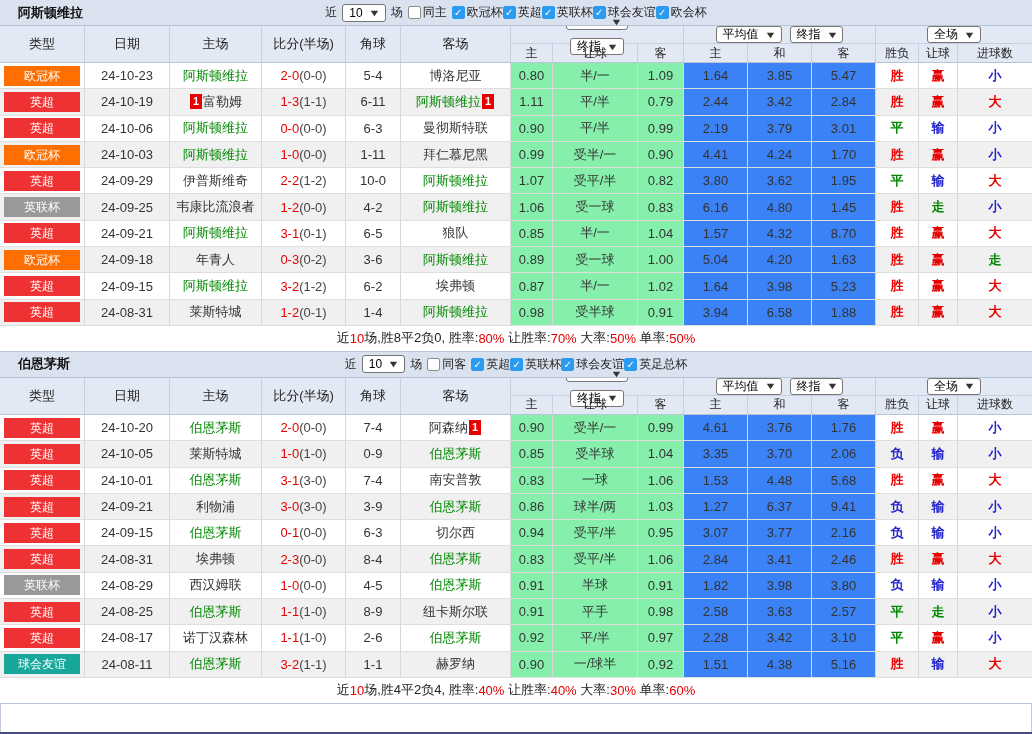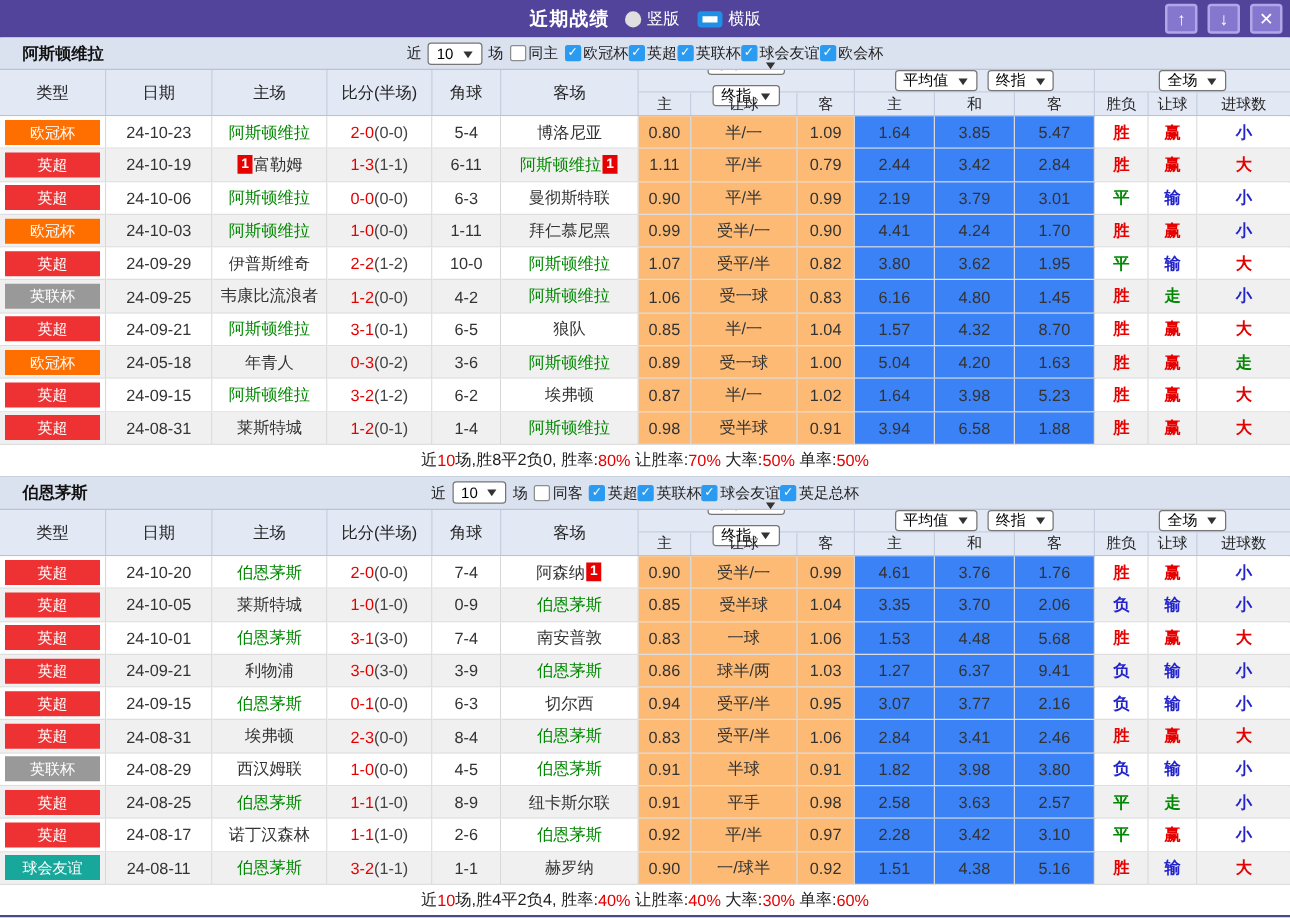--- a/index.html
+++ b/index.html
@@ -48,58 +48,40 @@
   .s13{grid-column:13;grid-row:2}.s14{grid-column:14;grid-row:2}.s15{grid-column:15;grid-row:2;border-right:none}
   .th .sel { height:17px; }
 
   .tbody { }
   .trow { display:grid; grid-template-columns:var(--cols); height:26.3px; }
   .td { display:flex; align-items:center; justify-content:center; font-size:13px; color:#333;
         border-right:1px solid #d8d8d8; border-bottom:1px solid #dedede; overflow:hidden; white-space:nowrap; }
   .td:last-child { border-right:none; }
   .td.base { background:#fff; }
   .trow:nth-child(even) .td.base { background:#f0f0f0; }
-  .td.cream { background:#fdba74; }
+  .td.cream { background:#86efac; }
   .td.blue  { background:#3b82f6; }
   .badge { width:76px; height:20px; line-height:20px; text-align:center; color:#fff; font-size:12px; }
   .hl { color:#008800; }
   .card { display:inline-block; background:#e60000; color:#fff; width:12px; height:15px; line-height:15px;
           text-align:center; font-size:11px; font-weight:bold; margin:0 1px; }
   .score { color:#e60000; }
   .half { color:#444; }
   .res { font-weight:bold; }
   .c-red { color:#e60000; } .c-blue { color:#2323cc; } .c-green { color:#008800; }
 
   .tfoot { height:26px; display:flex; align-items:center; justify-content:center; background:#fff;
            border-bottom:1px solid #b9c3d6; font-size:13px; color:#222; }
   .tfoot span { white-space:pre; }
 </style>
 </head>
 <body>
 
 <div class="page">
 
-  <div class="titlebar">
-    <span class="title">近期战绩</span>
-    <span class="radio-group">
-      <span class="radio-item">
-        <span class="radio-dot"></span>
-        <span>竖版</span>
-      </span>
-      <span class="radio-item">
-        <span class="radio-dot sel"></span>
-        <span>横版</span>
-      </span>
-    </span>
-    <span class="win-btns">
-      <span class="wbtn">↑</span>
-      <span class="wbtn">↓</span>
-      <span class="wbtn">✕</span>
-    </span>
-  </div>
 
   <div class="section grid">
     <div class="teambar">
       <span class="team-name">阿斯顿维拉</span>
       <span class="filterbar">
         <span>近</span>
         <span class="sel">
             <span>10</span>
             <span class="arrow">▼</span>
           </span>
@@ -359,21 +341,21 @@
           <div class="td blue">4.32</div>
           <div class="td blue">8.70</div>
           <div class="td base res c-red">胜</div>
           <div class="td base res c-red">赢</div>
           <div class="td base res c-red">大</div>
         </div>
         <div class="trow">
           <div class="td base">
             <span class="badge" style="background: rgb(255, 111, 0);">欧冠杯</span>
           </div>
-          <div class="td base">24-05-18</div>
+          <div class="td base">24-09-18</div>
           <div class="td base">
             <span>年青人</span>
           </div>
           <div class="td base">
             <span class="score">0-3</span>
             <span class="half">(0-2)</span>
           </div>
           <div class="td base">3-6</div>
           <div class="td base">
             <span class="hl">阿斯顿维拉</span>

